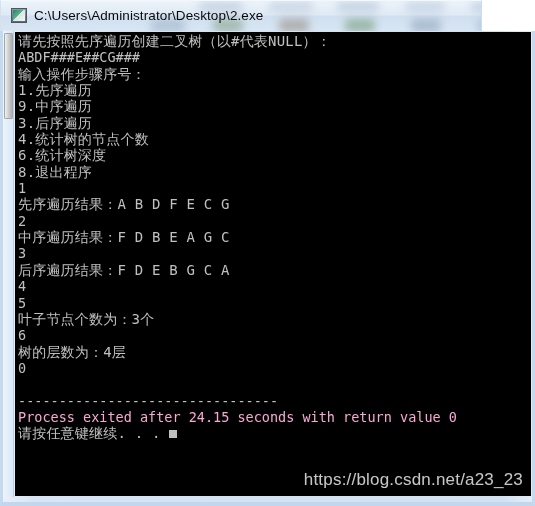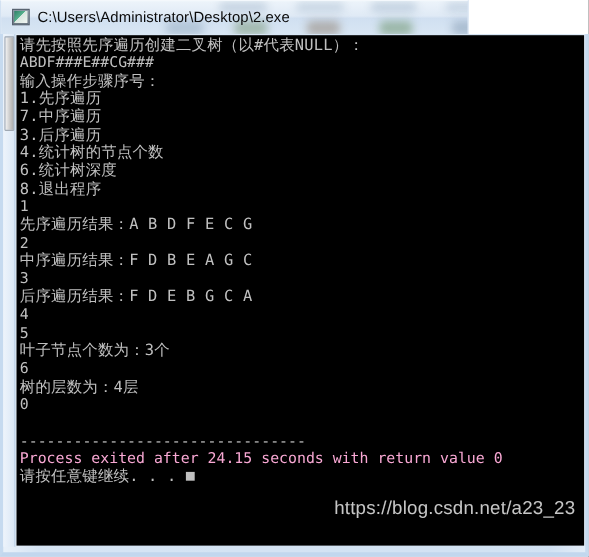--- a/index.html
+++ b/index.html
@@ -22,21 +22,21 @@
     width: 535px;
     height: 506px;
     box-sizing: border-box;
   }
 
   
   .titlebar {
     position: absolute;
     left: 0;
     top: 0;
-    width: 426px;
+    width: 482px;
     height: 31px;
     overflow: hidden;
     background:
       linear-gradient(to bottom,
         rgba(236,243,250,0.97) 0%,
         rgba(222,233,245,0.95) 45%,
         rgba(206,222,240,0.95) 52%,
         rgba(215,229,243,0.96) 100%);
     border-top: 1px solid #f4f8fc;
     border-left: 1px solid #d3e2f2;
@@ -176,21 +176,21 @@
     background: #c0c0c0;
     vertical-align: baseline;
     position: relative;
     top: 0px;
   }
 
   
   .watermark {
     position: absolute;
     right: 8px;
-    bottom: 24px;
+    bottom: 6px;
     font-family: "Liberation Sans", sans-serif;
     font-size: 17px;
     color: #e2e2e2;
     opacity: 0.88;
     white-space: nowrap;
     letter-spacing: 0.2px;
   }
 </style>
 </head>
 <body>
@@ -223,21 +223,21 @@
   <div class="scrollbar">
     <div class="scroll-thumb"></div>
   </div>
 
   <div class="console">
     <div class="console-inner" id="console-lines">
         <div class="line cjk">请先按照先序遍历创建二叉树（以#代表NULL）：</div>
         <div class="line">ABDF###E##CG###</div>
         <div class="line cjk">输入操作步骤序号：</div>
         <div class="line cjk">1.先序遍历</div>
-        <div class="line cjk">7.中序遍历</div>
+        <div class="line cjk">9.中序遍历</div>
         <div class="line cjk">3.后序遍历</div>
         <div class="line cjk">4.统计树的节点个数</div>
         <div class="line cjk">6.统计树深度</div>
         <div class="line cjk">8.退出程序</div>
         <div class="line">1</div>
         <div class="line cjk">先序遍历结果：A B D F E C G</div>
         <div class="line">2</div>
         <div class="line cjk">中序遍历结果：F D B E A G C</div>
         <div class="line">3</div>
         <div class="line cjk">后序遍历结果：F D E B G C A</div>

